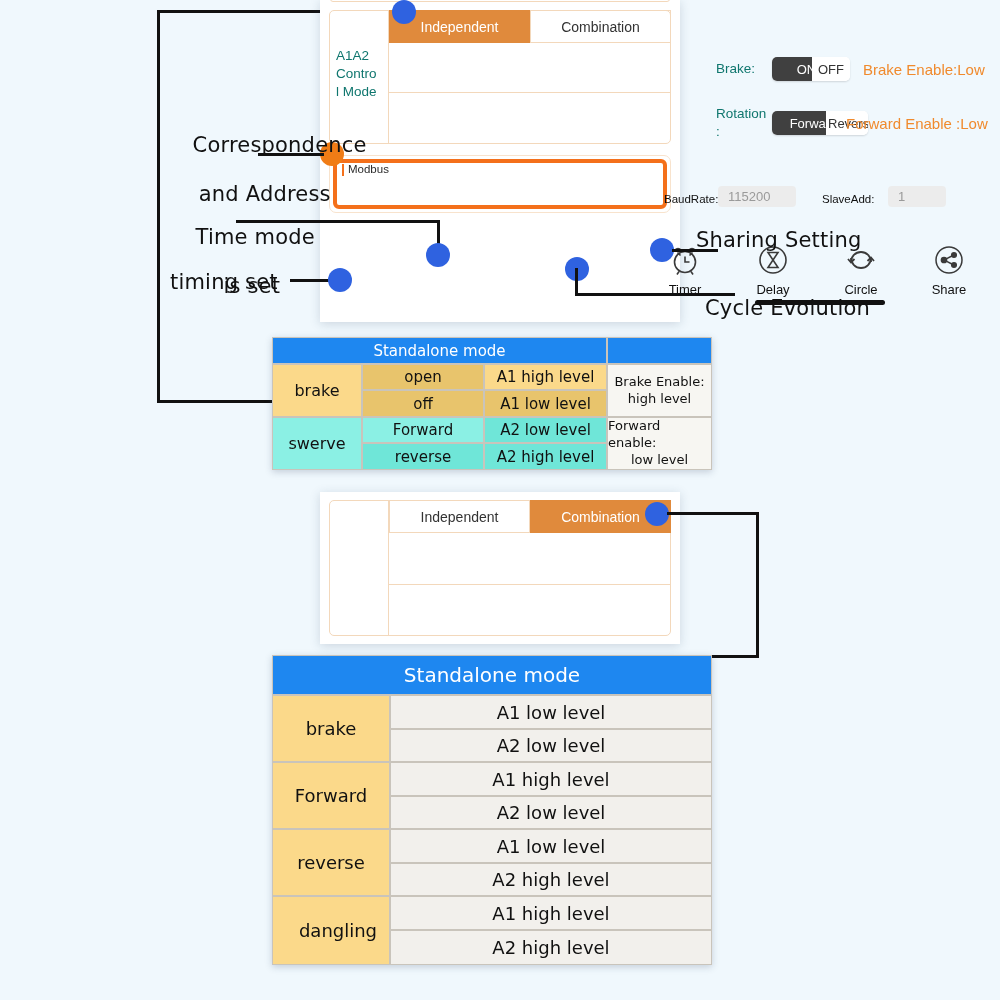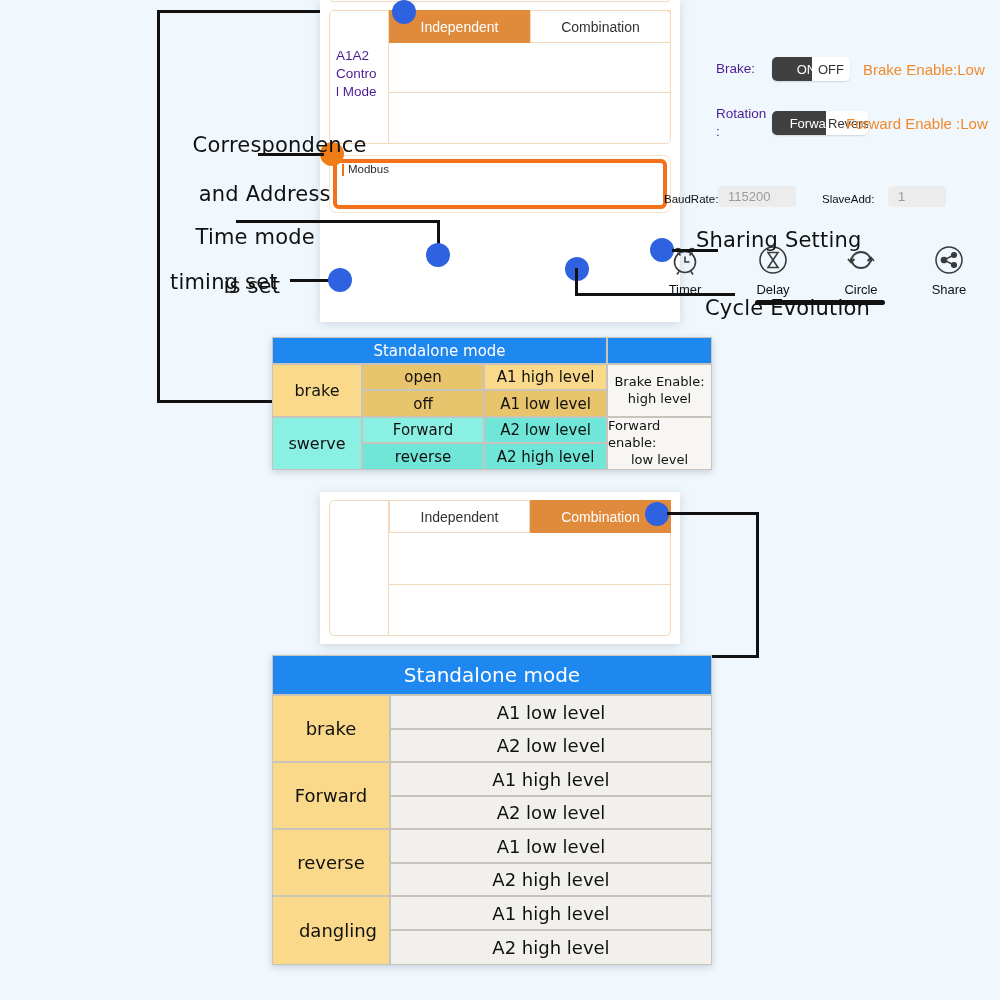--- a/index.html
+++ b/index.html
@@ -43,21 +43,21 @@
   .phone-bottom { left:320px; top:492px; width:360px; height:152px; }
 
   .tabrow { position:absolute; display:flex; }
   .tab {
     flex:1; display:flex; align-items:center; justify-content:center;
     font-size:14px; color:#333; box-sizing:border-box;
     border:1px solid #f3d8bb;
   }
   .tab.active { background:#e08a3c; color:#fff; border-color:#e08a3c; }
   .ctrl-label {
-    position:absolute; font-size:13.5px; color:#4c1d95; line-height:1.25;
+    position:absolute; font-size:13.5px; color:#0f766e; line-height:1.25;
   }
   .seg {
     position:absolute; display:flex; border-radius:5px; overflow:hidden;
     box-shadow:0 1px 2px rgba(0,0,0,.14); background:#fff;
   }
   .seg > div {
     display:flex; align-items:center; justify-content:center;
     font-size:13px; box-sizing:border-box; white-space:nowrap;
   }
   .seg .on { background:#404040; color:#fff;padding-left:29px; }

